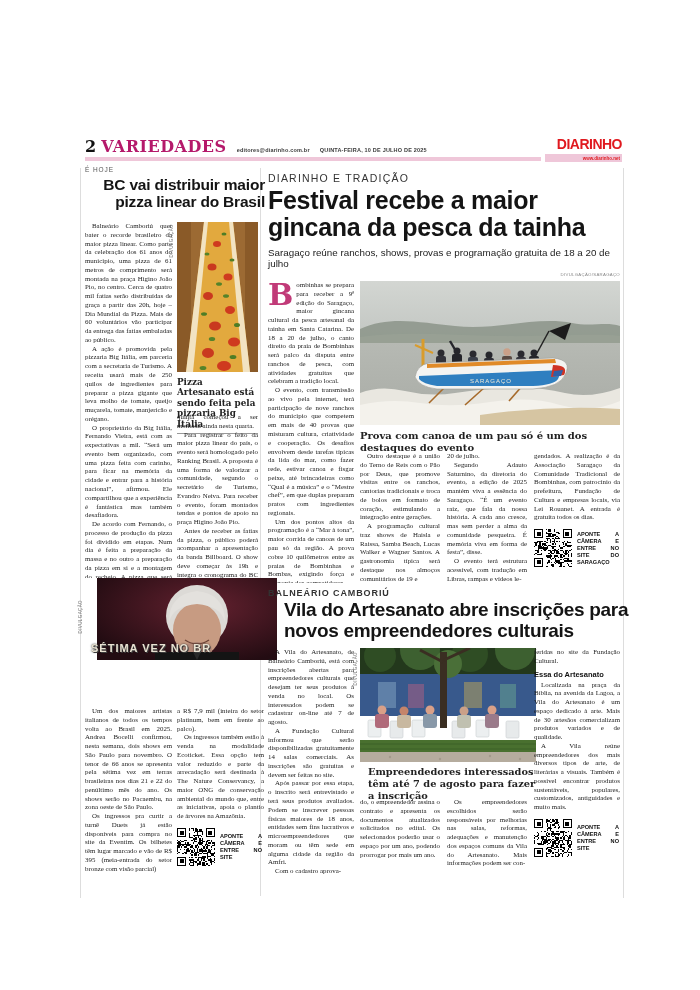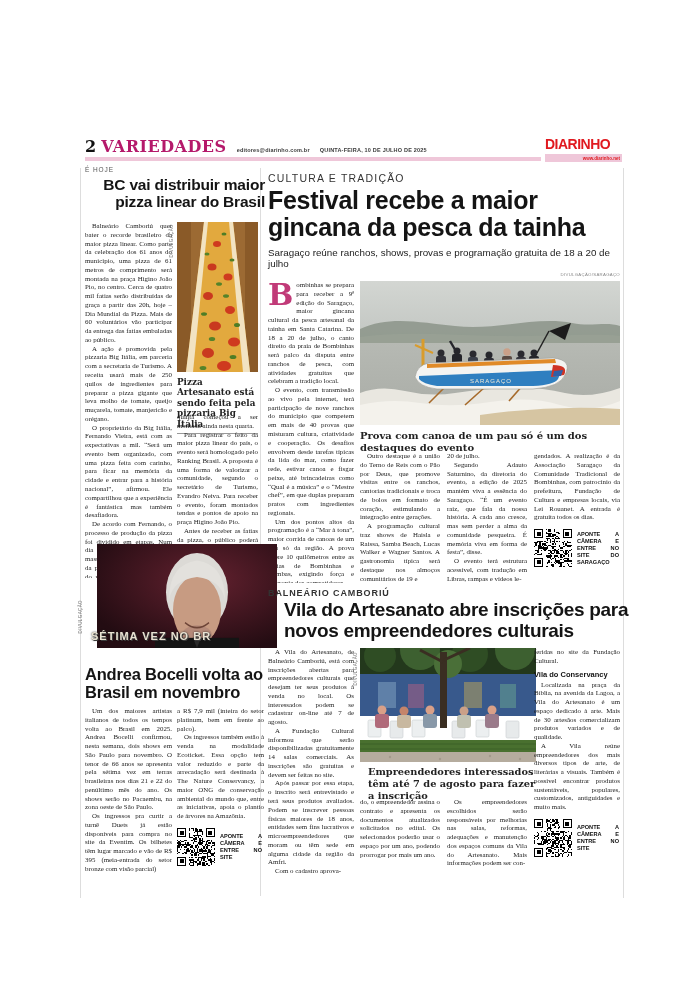--- a/index.html
+++ b/index.html
@@ -6,21 +6,21 @@
   .sheet{position:relative;width:700px;height:990px;background:#fff;overflow:hidden;
          font-family:"Liberation Serif",serif;color:#1b1b1b;}
   .abs{position:absolute;}
   
   .mh-left{position:absolute;left:85px;top:137px;display:flex;align-items:baseline;gap:5px;}
   .pgnum{font:bold 16px "DejaVu Serif",serif;color:#111;}
   .section-title{font:bold 16px "DejaVu Serif",serif;color:#b5196b;letter-spacing:.5px;}
   .mh-meta{font:bold 5.5px "Liberation Sans",sans-serif;color:#3a3a3a;letter-spacing:.2px;margin-left:5px;}
   .pinkbar{position:absolute;left:85px;top:157px;width:456px;height:4px;background:#efc7d9;}
   .brand{position:absolute;left:545px;top:136px;width:77px;}
-  .brand-name{font:bold 14px "Liberation Sans",sans-serif;color:#e0191f;letter-spacing:-.5px;}
+  .brand-name{font:bold 14px "Liberation Sans",sans-serif;color:#e0191f;letter-spacing:-.5px;text-align:right;}
   .brand-bar{margin-top:2px;height:8px;background:#efc7d9;display:flex;align-items:center;justify-content:flex-end;
              padding-right:2px;font:bold 4.5px "Liberation Sans",sans-serif;color:#e0191f;}
   
   .vrule{position:absolute;width:1px;background:#ddd;}
   
   .kicker-xs{font:6.5px "Liberation Sans",sans-serif;color:#555;letter-spacing:.9px;}
   .kicker-md{font:10.5px "Liberation Sans",sans-serif;color:#333;letter-spacing:1.2px;}
   .kicker-sm{font:9px "Liberation Sans",sans-serif;color:#333;letter-spacing:.9px;}
   .hl{font-family:"Liberation Sans",sans-serif;font-weight:bold;color:#141414;margin:0;}
   .hl-pizza{font-size:15.5px;line-height:1.1;letter-spacing:-.2px;}
@@ -117,21 +117,21 @@
   </div>
 
   <div class="abs cap cap-pz" style="left:177px;top:377px;width:81px;">Pizza Artesanato está sendo feita pela pizzaria Big Itália</div>
 
   <div class="abs bt" style="left:177px;top:413px;width:81px;height:165px;">
     <p class="cont">quinta começou a ser montada ainda nesta quarta.</p>
     <p>Para registrar o feito da maior pizza linear do país, o evento será homologado pelo Ranking Brasil. A proposta é uma forma de valorizar a comunidade, segundo o secretário de Turismo, Evandro Neiva. Para receber o evento, foram montados tendas e pontos de apoio na praça Higino João Pio.</p>
     <p>Antes de receber as fatias da pizza, o público poderá acompanhar a apresentação da banda Billboard. O show deve começar às 19h e integra o cronograma do BC Music Festival.</p>
   </div>
 
-  <div class="abs kicker-md" style="left:268px;top:172px;">CULTURA E TRADIÇÃO</div>
+  <div class="abs kicker-md" style="left:268px;top:172px;">DIARINHO E TRADIÇÃO</div>
   <h1 class="abs hl hl-bomb" style="left:268px;top:187px;width:354px;">Festival recebe a maior gincana da pesca da tainha</h1>
   <div class="abs subhead" style="left:268px;top:247px;width:354px;">Saragaço reúne ranchos, shows, provas e programação gratuita de 18 a 20 de julho</div>
   <div class="abs credit-h" style="left:268px;top:272px;width:352px;">DIVULGAÇÃO/SARAGAÇO</div>
 
   <div class="abs bt" style="left:268px;top:281px;width:86px;height:302px;">
     <p class="cont"><span class="dropcap">B</span><span>ombinhas se prepara para receber a 9ª edição do Saragaço, maior gincana cultural da pesca artesanal da tainha em Santa Catarina. De 18 a 20 de julho, o canto direito da praia de Bombinhas será palco da disputa entre ranchos de pesca, com atividades gratuitas que celebram a tradição local.</span></p>
     <p>O evento, com transmissão ao vivo pela internet, terá participação de nove ranchos do município que competem em mais de 40 provas que misturam cultura, criatividade e cooperação. Os desafios envolvem desde tarefas típicas da lida do mar, como fazer rede, estivar canoa e fisgar peixe, até brincadeiras como “Qual é a música” e o “Mestre chef”, em que duplas preparam pratos com ingredientes regionais.</p>
     <p>Um dos pontos altos da programação é a “Mar à tona”, maior corrida de canoas de um pau só da região. A prova cobre 10 quilômetros entre as praias de Bombinhas e Bombas, exigindo força e sincronia dos competidores.</p>
   </div>
 
@@ -462,40 +462,39 @@
             <rect x="0" y="22" width="7" height="7" fill="#000"></rect>
             <rect x="1" y="23" width="5" height="5" fill="#fff"></rect>
             <rect x="2" y="24" width="3" height="3" fill="#000"></rect>
           </svg>
         </div>
       <div class="qr-label">APONTE A CÂMERA E ENTRE NO SITE DO SARAGAÇO</div>
     </div>
   </div>
 
   <div class="abs credit-v" style="left:78px;top:600px;">DIVULGAÇÃO</div>
-  <div class="abs photo" style="left:85px;top:544px;width:180px;height:104px;padding-left:12px;">
+  <div class="abs photo" style="left:85px;top:578px;width:180px;height:82px;padding-left:12px;">
     <svg viewBox="0 0 180 82" preserveAspectRatio="none">
       <defs>
         <radialGradient id="spot" cx="60%" cy="35%" r="70%">
           <stop offset="0" stop-color="#63212f"></stop>
             <stop offset="1" stop-color="#230c12"></stop>
         </radialGradient>
       </defs>
       <rect width="180" height="82" fill="url(#spot)"></rect>
       <circle cx="100" cy="38" r="31" fill="#dcdad6"></circle>
       <ellipse cx="100" cy="52" rx="24" ry="27" fill="#c79b82"></ellipse>
       <path d="M72,44 Q72,16 100,13 Q128,16 128,44 Q124,28 100,26 Q76,28 72,44 Z" fill="#e3e1dd"></path>
       <ellipse cx="100" cy="72" rx="15" ry="8" fill="#b58a79"></ellipse>
       <path d="M88,62 Q100,70 112,62" stroke="#6d4437" stroke-width="1.4" fill="none"></path>
       <rect x="58" y="74" width="84" height="8" fill="#141414"></rect>
       <polygon points="96,74 104,74 100,82" fill="#2a2a2a"></polygon>
     </svg>
     <div class="overlay-txt">SÉTIMA VEZ NO BR</div>
   </div>
-  <h2 class="abs hl hl-boc" style="left:85px;top:665px;width:180px;">Andrea Bocelli volta ao Brasil em novembro</h2>
 
   <div class="abs bt" style="left:85px;top:707px;width:87px;height:189px;">
     <p>Um dos maiores artistas italianos de todos os tempos volta ao Brasil em 2025. Andrea Bocelli confirmou, nesta semana, dois shows em São Paulo para novembro. O tenor de 66 anos se apresenta pela sétima vez em terras brasileiras nos dias 21 e 22 do penúltimo mês do ano. Os shows serão no Pacaembu, na zona oeste de São Paulo.</p>
     <p>Os ingressos pra curtir a turnê Duets já estão disponíveis para compra no site da Eventim. Os bilhetes têm lugar marcado e vão de R$ 395 (meia-entrada do setor bronze com visão parcial)</p>
   </div>
   <div class="abs bt" style="left:177px;top:707px;width:87px;height:189px;">
     <p class="cont">a R$ 7,9 mil (inteira do setor platinum, bem em frente ao palco).</p>
     <p>Os ingressos também estão à venda na modalidade Ecoticket. Essa opção tem valor reduzido e parte da arrecadação será destinada à The Nature Conservancy, a maior ONG de conservação ambiental do mundo que, entre as iniciativas, apoia o plantio de árvores na Amazônia.</p>
     <div class="qr-row">
       <div class="qr">
@@ -855,21 +854,21 @@
   <div class="abs cap cap-vl" style="left:368px;top:766px;width:176px;">Empreendedores interessados têm até 7 de agosto para fazer a inscrição</div>
 
   <div class="abs bt" style="left:360px;top:798px;width:80px;height:98px;">
     <p class="cont">do, o empreendedor assina o contrato e apresenta os documentos atualizados solicitados no edital. Os selecionados poderão usar o espaço por um ano, podendo prorrogar por mais um ano.</p>
   </div>
   <div class="abs bt" style="left:447px;top:798px;width:80px;height:98px;">
     <p>Os empreendedores escolhidos serão responsáveis por melhorias nas salas, reformas, adequações e manutenção dos espaços comuns da Vila do Artesanato. Mais informações podem ser con-</p>
   </div>
   <div class="abs bt" style="left:534px;top:648px;width:86px;height:248px;">
     <p class="cont">feridas no site da Fundação Cultural.</p>
-    <div class="mini-head">Vila do Conservancy</div>
+    <div class="mini-head">Essa do Artesanato</div>
     <p>Localizada na praça da Bíblia, na avenida da Lagoa, a Vila do Artesanato é um espaço dedicado à arte. Mais de 30 artesãos comercializam produtos variados e de qualidade.</p>
     <p>A Vila reúne empreendedores dos mais diversos tipos de arte, de literárias a visuais. Também é possível encontrar produtos sustentáveis, populares, customizados, antiguidades e muito mais.</p>
     <div class="qr-row">
       <div class="qr">
           <svg viewBox="0 0 29 29" xmlns="http://www.w3.org/2000/svg" shape-rendering="crispEdges">
             <rect width="29" height="29" fill="#fff"></rect>
             <rect x="9" y="0" width="1" height="1" fill="#000"></rect>
             <rect x="10" y="0" width="1" height="1" fill="#000"></rect>
             <rect x="12" y="0" width="1" height="1" fill="#000"></rect>
             <rect x="14" y="0" width="1" height="1" fill="#000"></rect>

